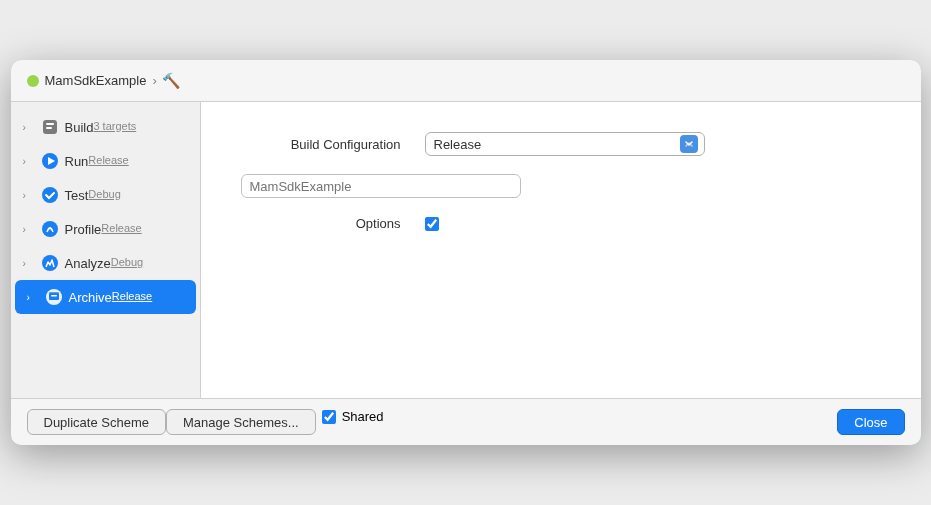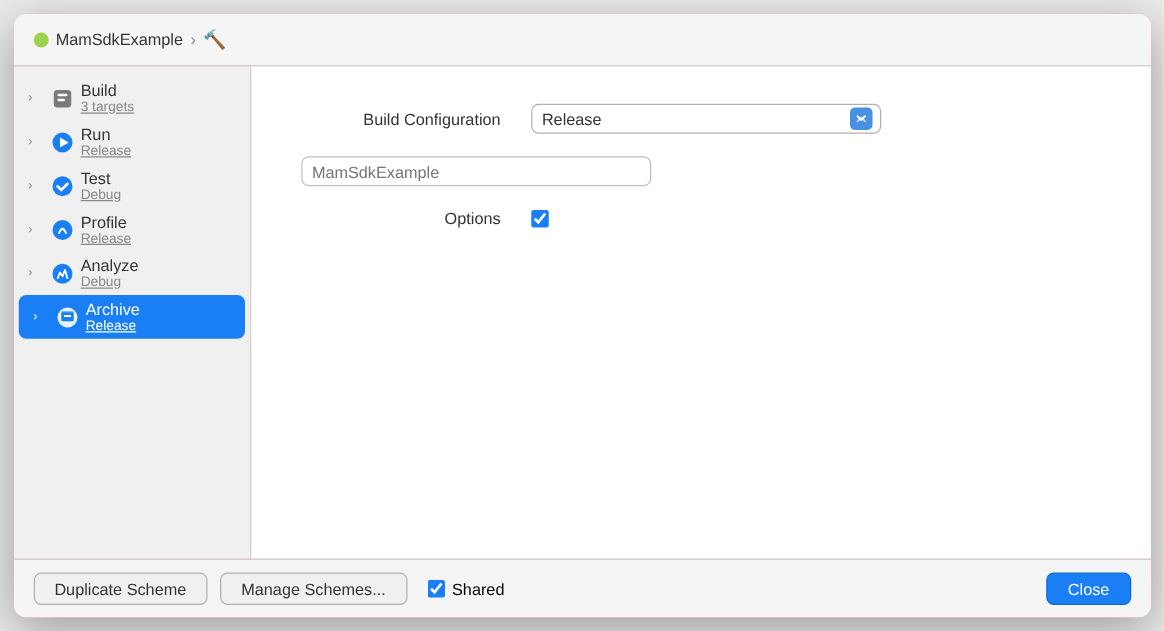--- a/index.html
+++ b/index.html
@@ -10,22 +10,22 @@
       width: 931px;
       height: 505px;
       overflow: hidden;
       display: flex;
       align-items: center;
       justify-content: center;
     }
 
     .dialog {
       width: 910px;
-      height: 483px;
-      background: #fca5a5;
+      height: 385px;
+      background: #7dd3fc;
       border-radius: 10px;
       box-shadow: 0 10px 40px rgba(0,0,0,0.35);
       display: flex;
       flex-direction: column;
       overflow: hidden;
     }
 
     
     .breadcrumb-bar {
       display: flex;
@@ -110,21 +110,21 @@
       border-radius: 4px;
       display: flex;
       align-items: center;
       justify-content: center;
       flex-shrink: 0;
       font-size: 11px;
     }
 
     .item-text {
       display: flex;
-      flex-direction: column;
+      flex-direction: row;
     }
 
     .item-name {
       font-size: 13px;
       color: #333;
       font-weight: 500;
     }
 
     .item-sub {
       font-size: 11px;
@@ -218,25 +218,25 @@
     }
 
     .checkbox-label {
       font-size: 13px;
       color: #333;
     }
 
     
     .bottom-bar {
       display: flex;
-      align-items: center;
+      align-items: flex-start;
       padding: 10px 16px;
       background: #f5f5f5;
       border-top: 1px solid #d0d0d0;
-      gap: 10px;
+      gap: 0;
     }
 
     .btn {
       padding: 4px 16px;
       font-size: 13px;
       border-radius: 6px;
       cursor: pointer;
       border: 1px solid #b0b0b0;
       background: #f0f0f0;
       color: #333;

